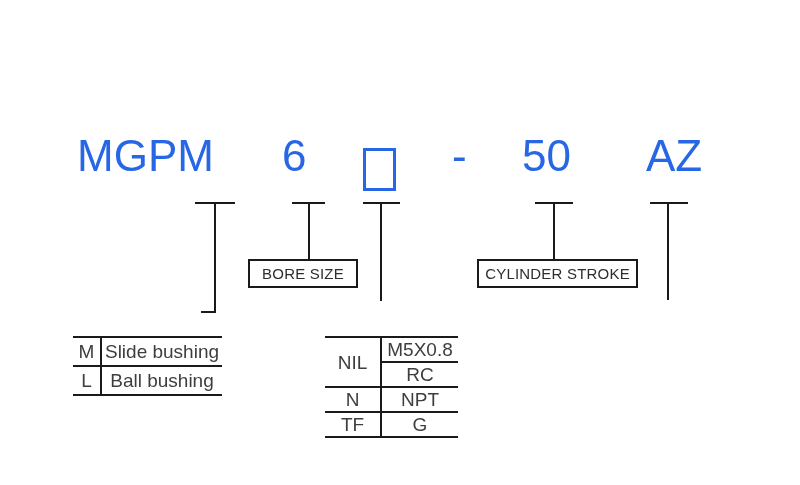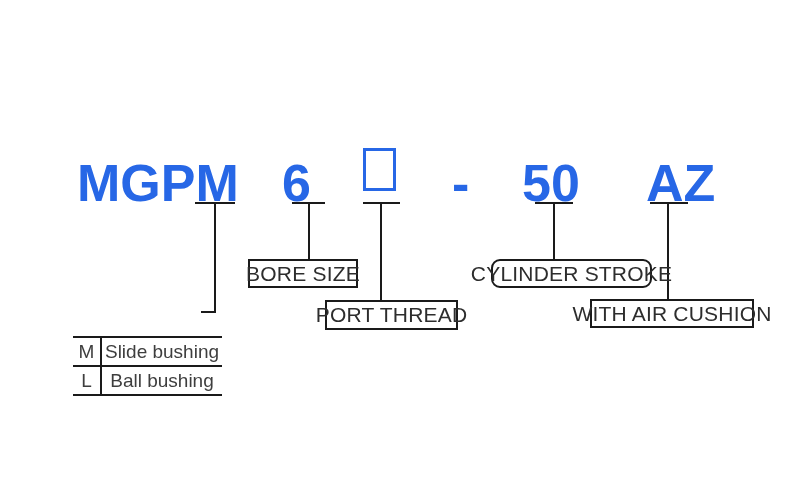--- a/index.html
+++ b/index.html
@@ -7,44 +7,44 @@
     position:relative;width:800px;height:485px;background:#ffffff;overflow:hidden;
     font-family:"Liberation Sans","DejaVu Sans",sans-serif;
     --accent:#2767e6;--line:#1a1a1a;
   }
   .title{
     position:absolute;left:14px;top:50px;margin:0;
     font-size:31px;font-weight:bold;color:#111111;letter-spacing:.5px;white-space:nowrap;
   }
   
   .seg{
-    position:absolute;top:163px;height:40px;line-height:40px;
-    font-size:52px;font-weight:bold;color:var(--accent);white-space:nowrap;
+    position:absolute;top:136px;height:40px;line-height:40px;
+    font-size:44px;font-weight:normal;color:var(--accent);white-space:nowrap;
   }
   .seg-model{left:77px;}
   .seg-bore{left:282px;}
   .seg-dash{left:452px;}
   .seg-stroke{left:522px;}
   .seg-suffix{left:646px;}
   .blank-box{
     position:absolute;left:363px;top:148px;width:27px;height:37px;
     border:3px solid var(--accent);background:#ffffff;
   }
   
   .hline,.vline{position:absolute;background:var(--line);}
   .hline{height:2px;}
   .vline{width:2px;}
   
   .callout{
     position:absolute;display:flex;align-items:center;justify-content:center;
     border:2px solid var(--line);background:#ffffff;color:#2d2d2d;
-    font-size:21px;white-space:nowrap;letter-spacing:.2px;
+    font-size:15px;white-space:nowrap;letter-spacing:.2px;
   }
   .co-bore{left:248px;top:259px;width:106px;height:25px;}
-  .co-stroke{left:491px;top:259px;width:157px;height:25px;border-radius:9px;}
+  .co-stroke{left:477px;top:259px;width:157px;height:25px;}
   .co-bearing{left:72px;top:298px;width:127px;height:26px;}
   .co-port{left:325px;top:300px;width:129px;height:26px;}
   .co-cushion{left:590px;top:299px;width:160px;height:25px;}
   
   .tbl{
     position:absolute;border-collapse:collapse;background:#ffffff;
     color:#3e3e3e;font-size:19px;table-layout:fixed;
   }
   .tbl td{
     border-top:2px solid var(--line);border-bottom:2px solid var(--line);
@@ -87,30 +87,47 @@
 
     <div class="hline" style="left:535px;top:202px;width:38px;"></div>
     <div class="vline" style="left:553px;top:202px;height:58px;"></div>
 
     <div class="hline" style="left:650px;top:202px;width:38px;"></div>
     <div class="vline" style="left:667px;top:202px;height:98px;"></div>
   </div>
 
   <div class="callout co-bore">BORE SIZE</div>
   <div class="callout co-stroke">CYLINDER STROKE</div>
-  <div class="callout co-port">PORT THREAD</div>
-  <div class="callout co-cushion">WITH AIR CUSHION</div>
 
   <table class="tbl tbl-bearing">
     <tbody>
         <tr>
       <td class="code">M</td>
       <td>Slide bushing</td>
     </tr>
     <tr>
       <td class="code">L</td>
       <td>Ball bushing</td>
     </tr>
   </tbody>
     </table>
 
+  <table class="tbl tbl-port">
+    <tbody>
+        <tr>
+      <td class="code" rowspan="2">NIL</td>
+      <td>M5X0.8</td>
+    </tr>
+    <tr>
+      <td>RC</td>
+    </tr>
+    <tr>
+      <td class="code">N</td>
+      <td>NPT</td>
+    </tr>
+    <tr>
+      <td class="code">TF</td>
+      <td>G</td>
+    </tr>
+  </tbody>
+    </table>
 
 </div>
 
 </body></html>

